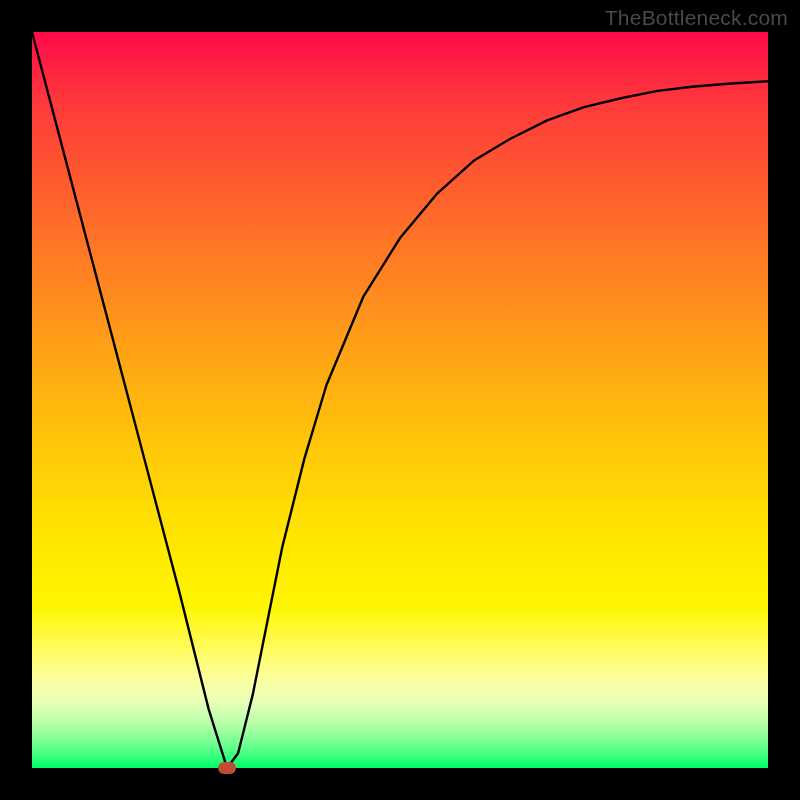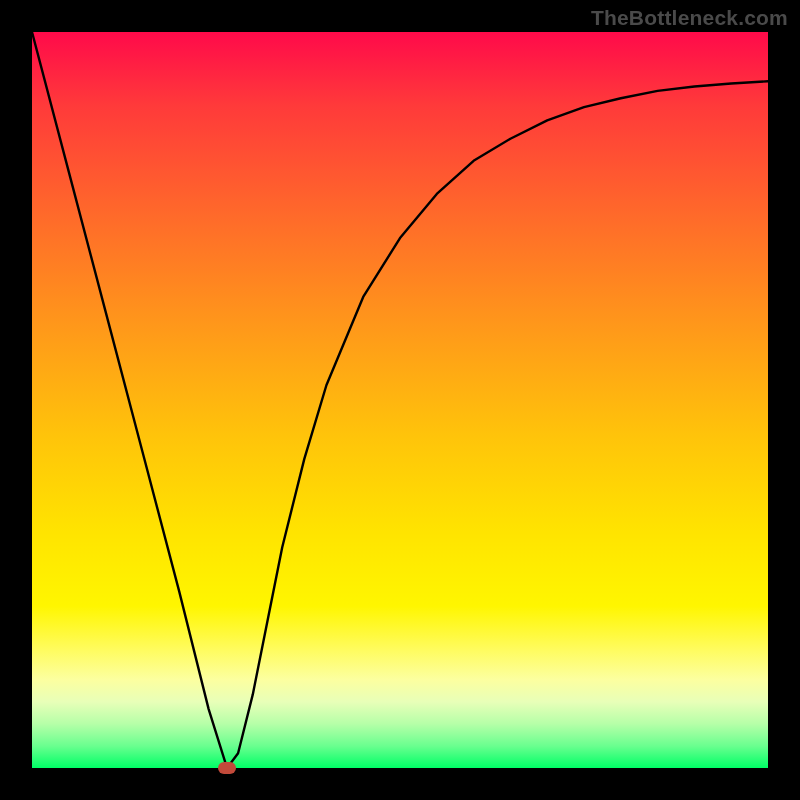--- a/index.html
+++ b/index.html
@@ -39,21 +39,21 @@
       #6aff8f 97%,
       #00ff66 100%
     );
   }
   .watermark {
     position: absolute;
     top: 6px;
     right: 12px;
     color: #4a4a4a;
     font-size: 21px;
-    font-weight: 700;
+    font-weight: 400;
     letter-spacing: 0.2px;
     user-select: none;
   }
   svg.curve {
     position: absolute;
     left: 0;
     top: 0;
     width: 736px;
     height: 736px;
     overflow: visible;

